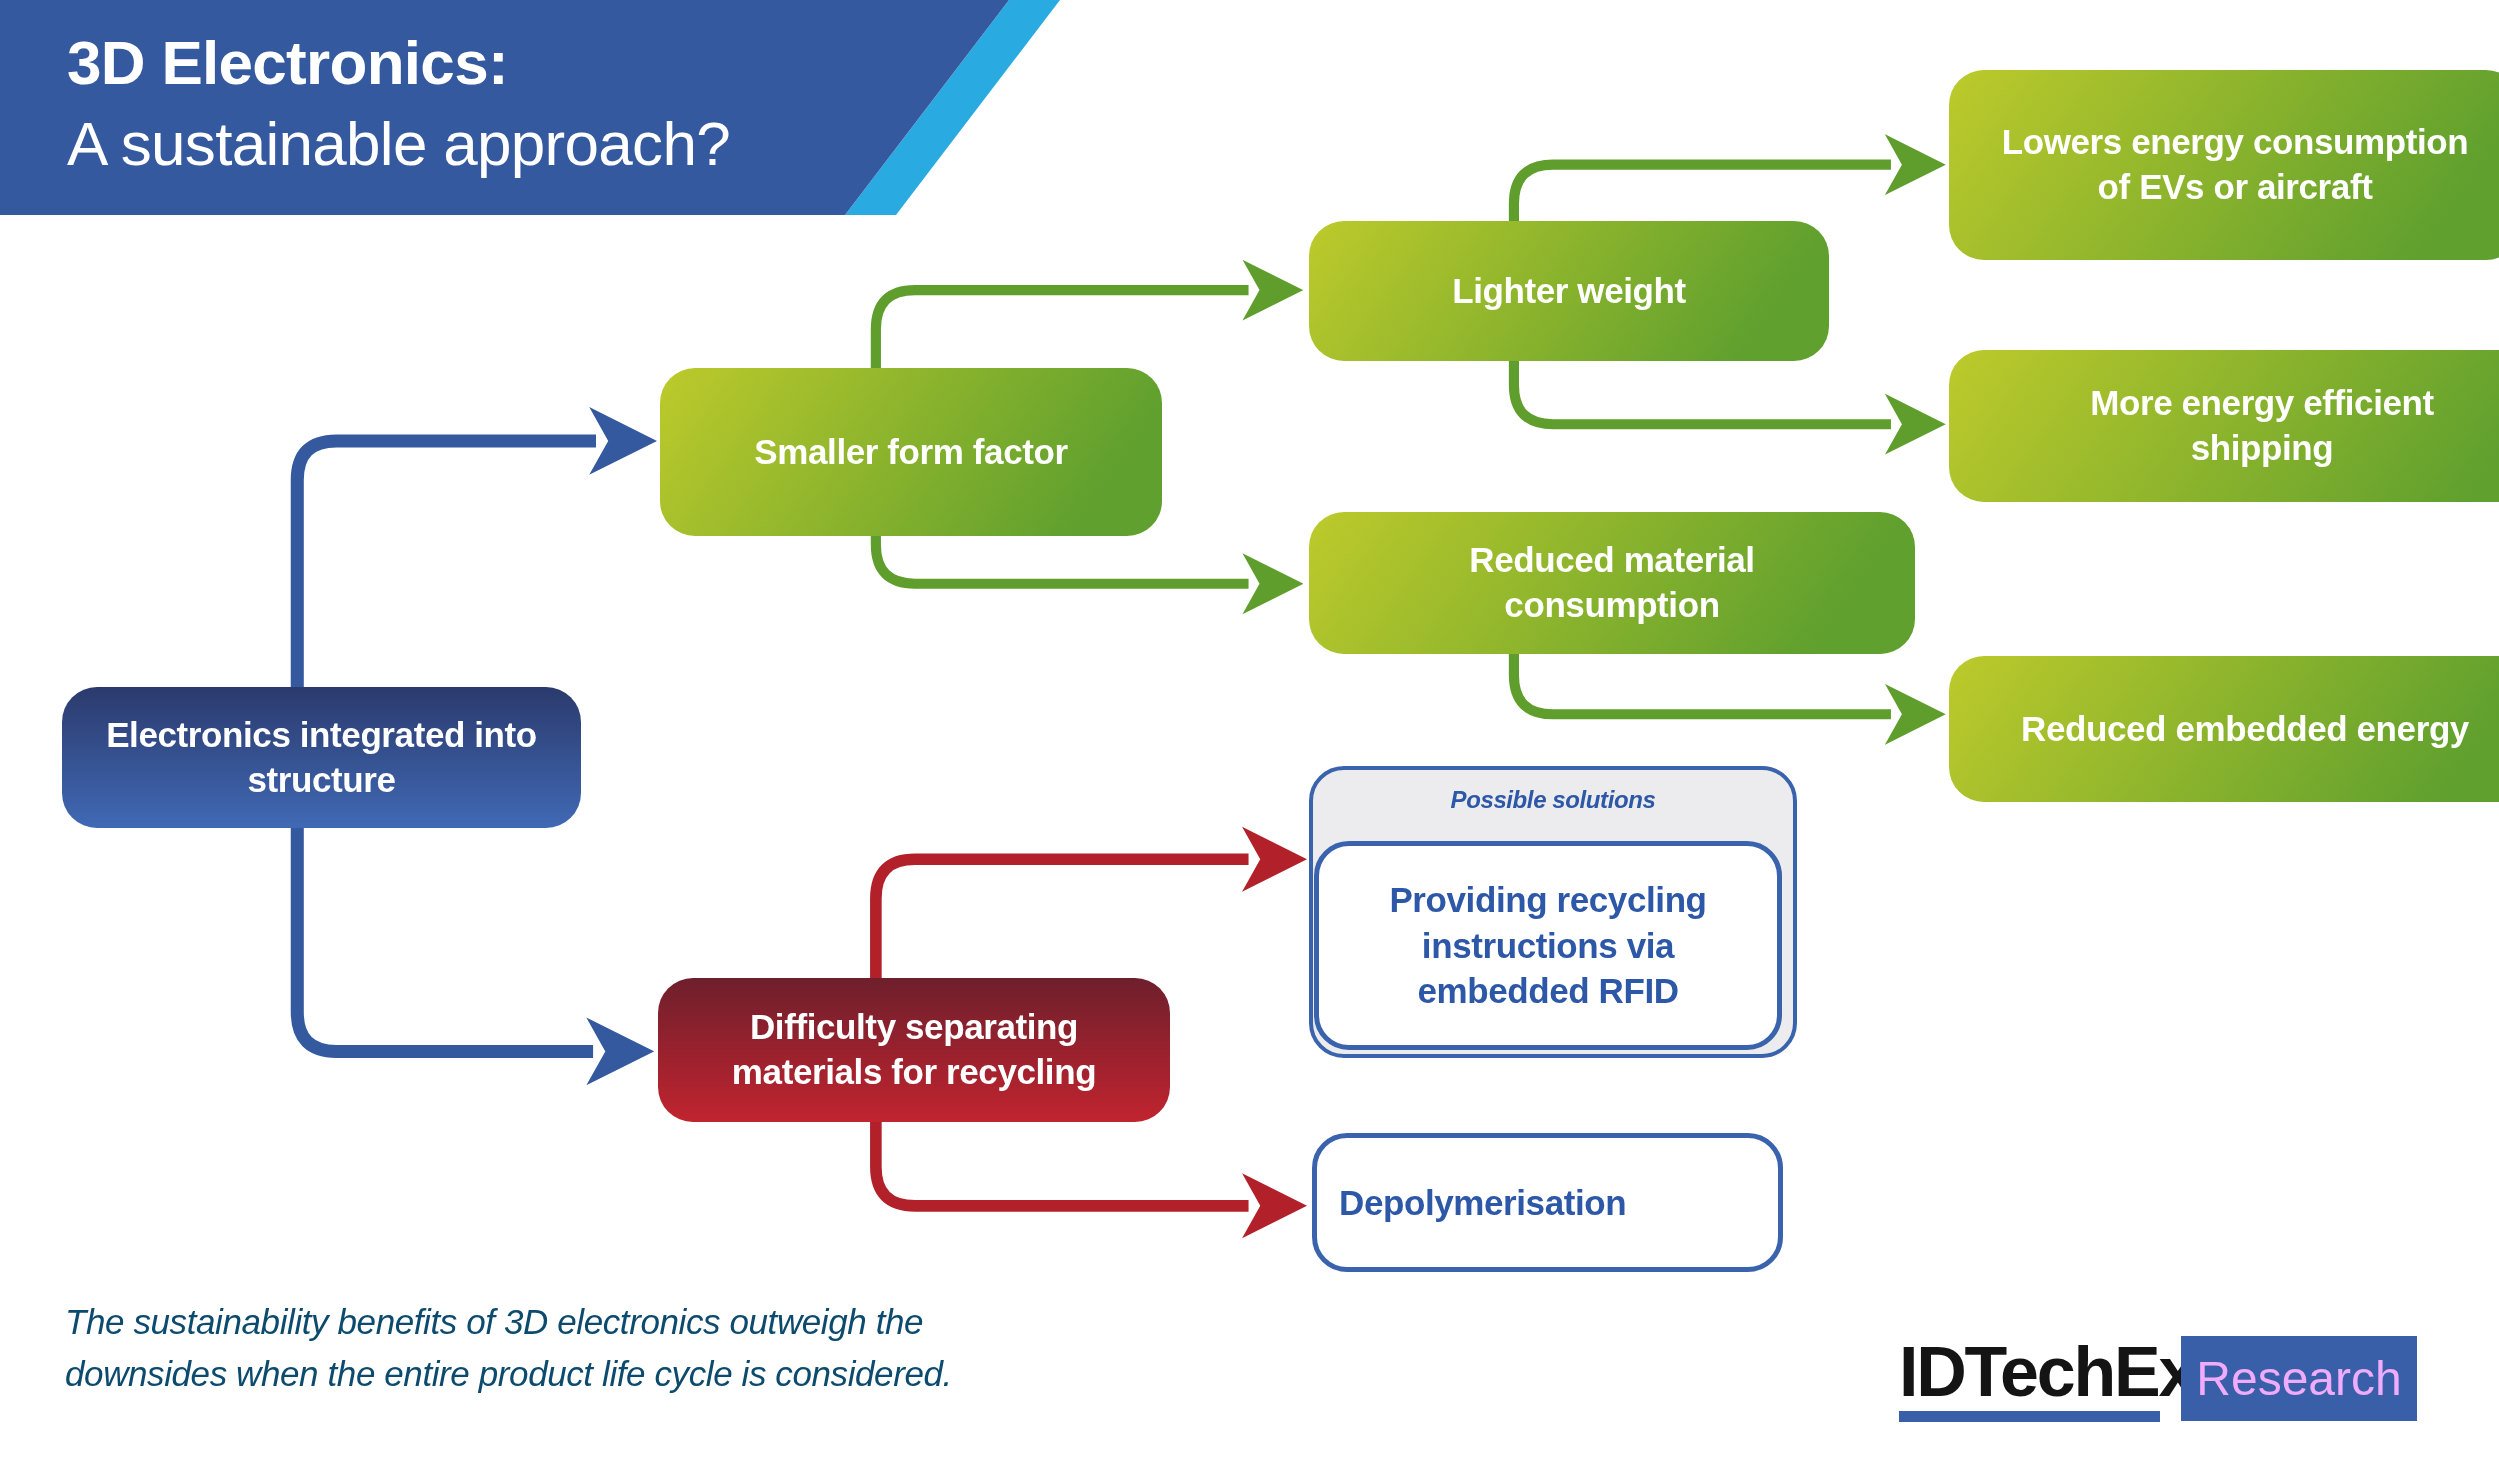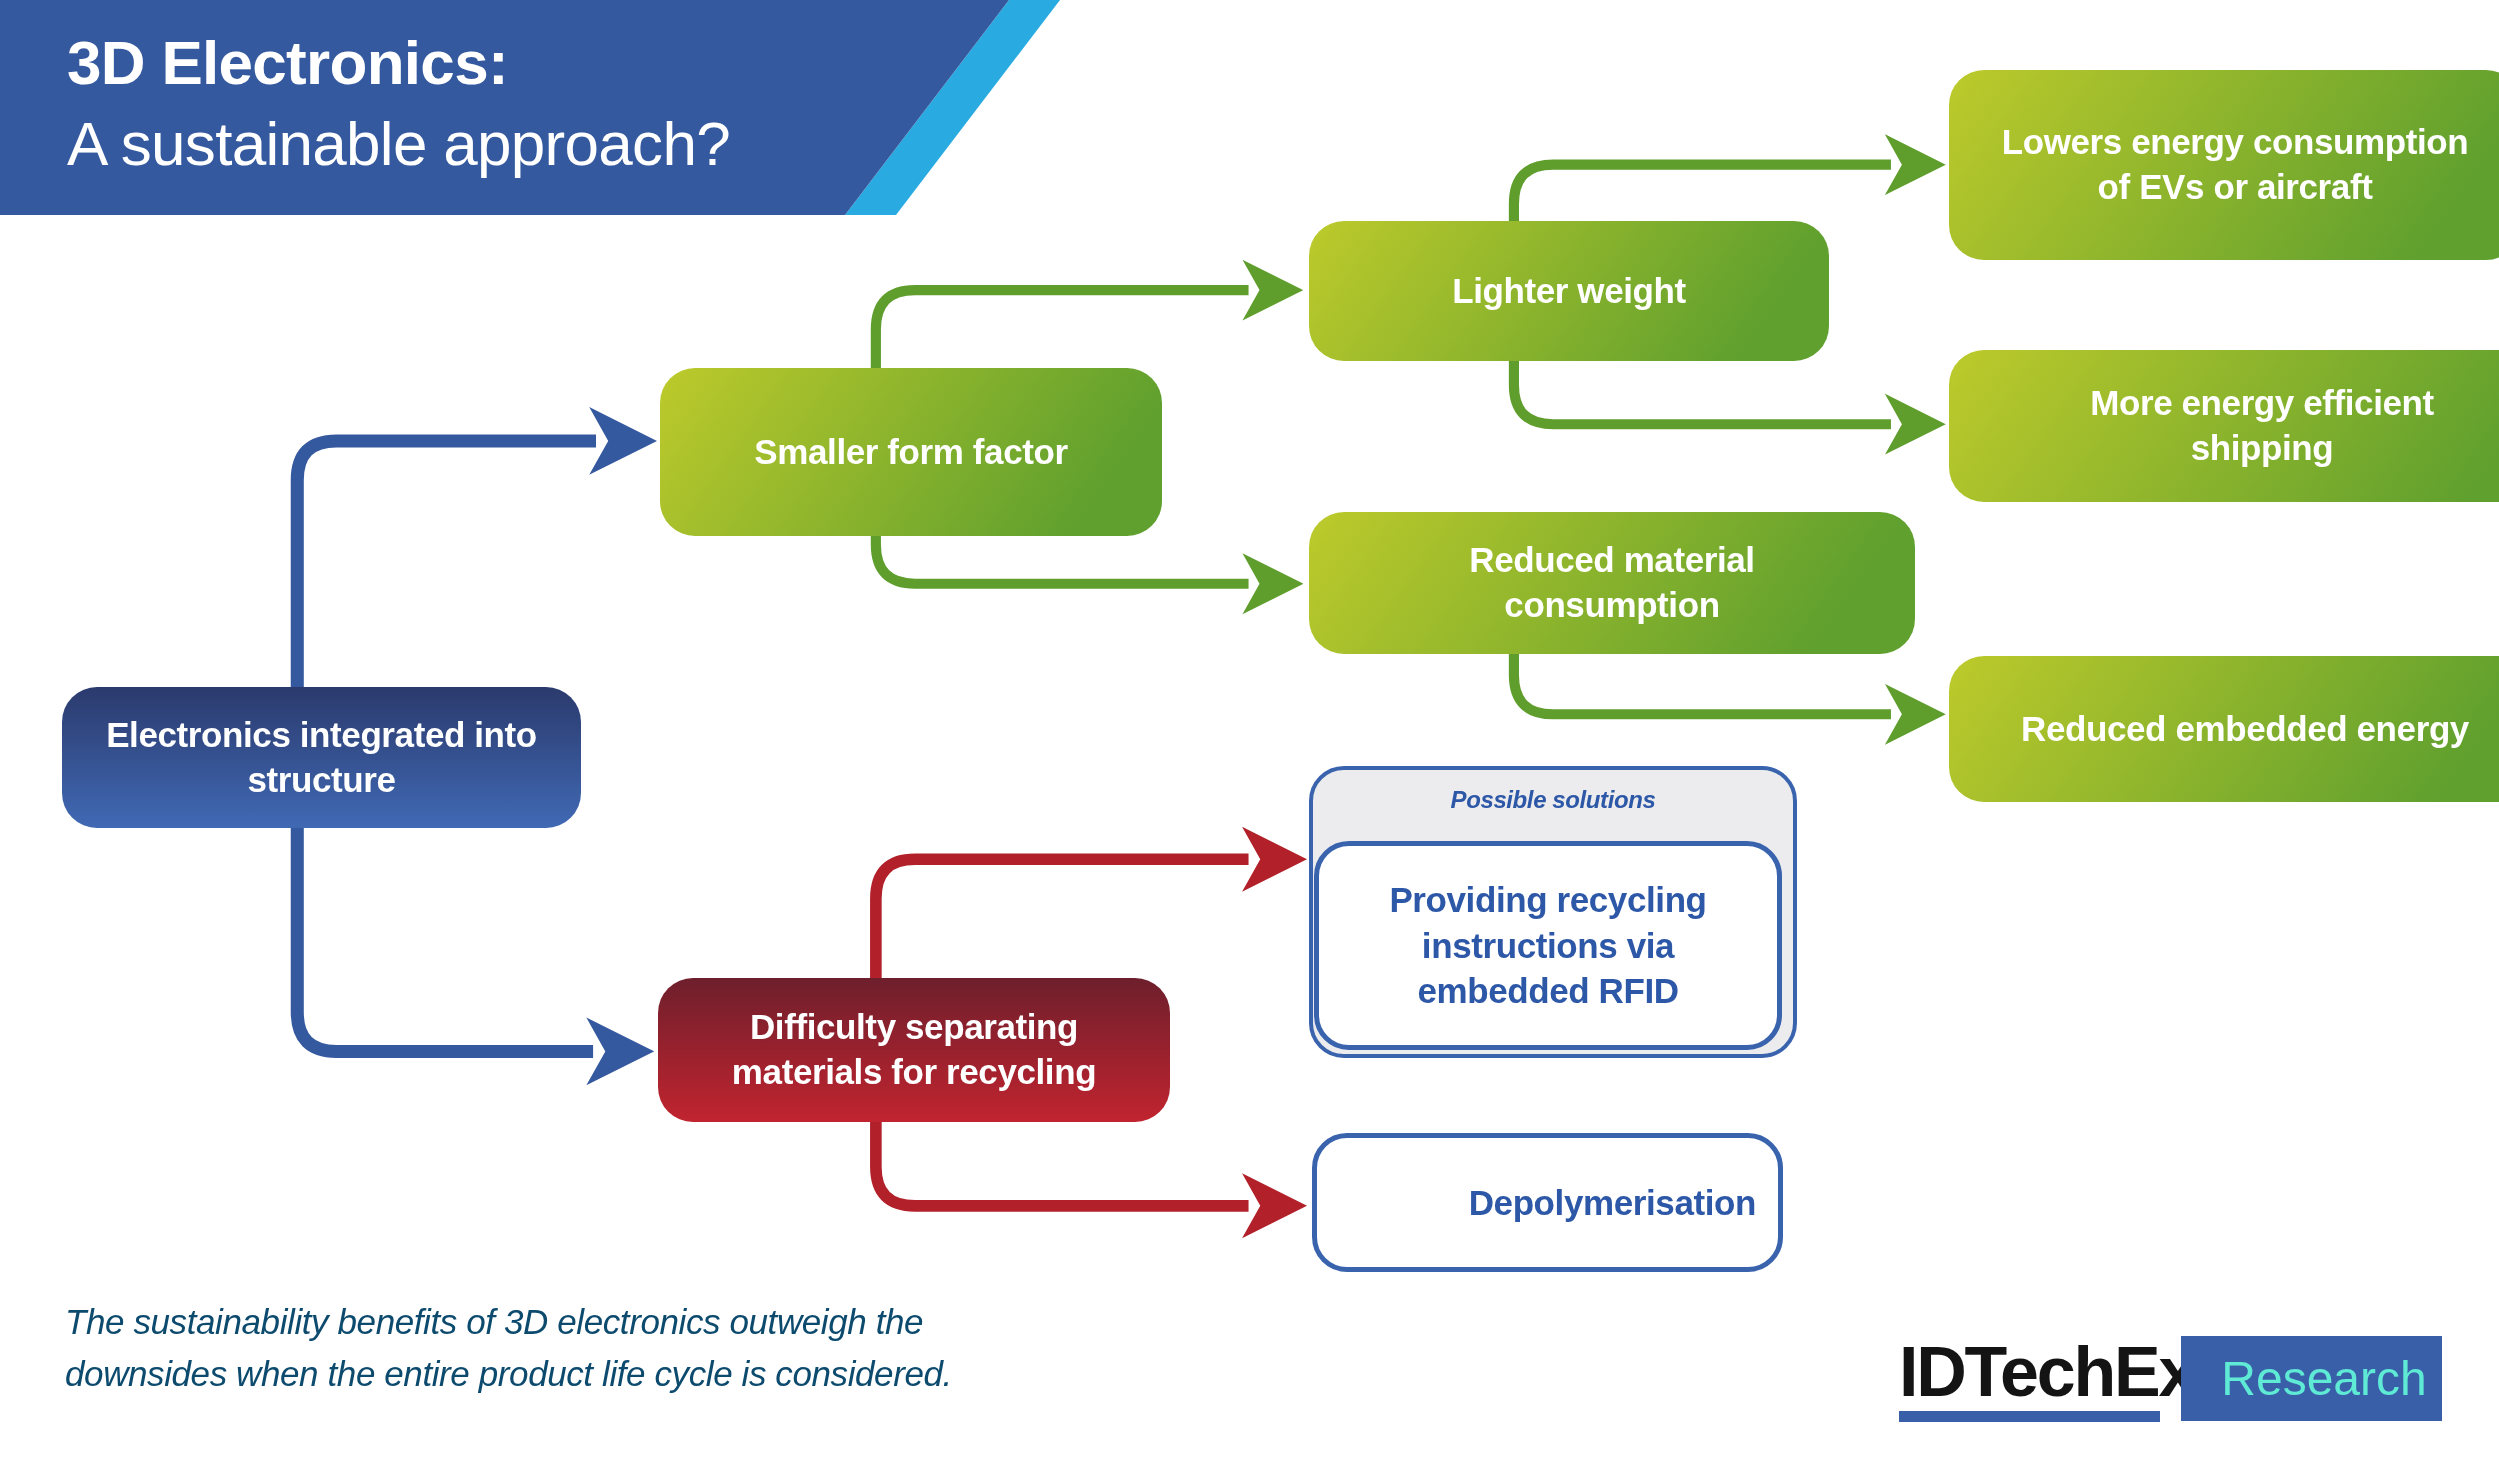--- a/index.html
+++ b/index.html
@@ -27,21 +27,21 @@
   .node{
     position:absolute;border-radius:35px;display:flex;align-items:center;justify-content:center;
     text-align:center;color:#ffffff;font-weight:bold;font-size:35px;line-height:1.28;
     letter-spacing:-0.4px;
   }
   .blue-node{background:linear-gradient(180deg,#2b3a6d 0%,#4069b4 100%);}
   .green-node{background:linear-gradient(125deg,#bdca2b 0%,#60a02e 85%);}
   .red-node{background:linear-gradient(180deg,#6e1f2c 0%,#c1242f 100%);}
   .outline-node{
     background:#ffffff;border:5px solid #3a63ae;color:#2d57a7;border-radius:35px;
-    position:absolute;display:flex;align-items:center;justify-content:flex-end;
+    position:absolute;display:flex;align-items:center;justify-content:flex-start;
     text-align:center;font-weight:bold;font-size:35px;line-height:1.3;letter-spacing:-0.4px;
   }
   .solutions-outer{
     position:absolute;background:#ececee;border:4.3px solid #3a63ae;border-radius:35px;
   }
   .solutions-header{
     position:absolute;width:100%;top:16px;text-align:center;color:#2d57a7;
     font-weight:bold;font-style:italic;font-size:24px;letter-spacing:-0.4px;
   }
   
@@ -54,23 +54,22 @@
     position:absolute;left:1899px;top:1340px;width:265px;
     display:flex;flex-direction:column;align-items:stretch;
   }
   .logo-text{
     color:#141414;font-weight:bold;font-size:70px;letter-spacing:-2.2px;line-height:65px;
     white-space:nowrap;
   }
   .logo-underline{height:11px;background:#3a5fa9;margin-top:5.8px;width:261px;}
   .research-badge{
     position:absolute;left:2181px;top:1336px;width:236px;height:85px;background:#3a5fa9;
-    display:flex;align-items:center;justify-content:center;color:#5eead4;font-size:48px;
+    display:flex;align-items:center;justify-content:center;color:#f0abfc;font-size:48px;
     letter-spacing:0px;
-    padding-left:25px;
   }
   svg.wires{position:absolute;left:0;top:0;}
 </style>
 </head>
 <body>
 
 <div id="canvas">
 
   <svg class="wires" width="2500" height="1480" viewBox="0 0 3448 2041">
     <defs>

